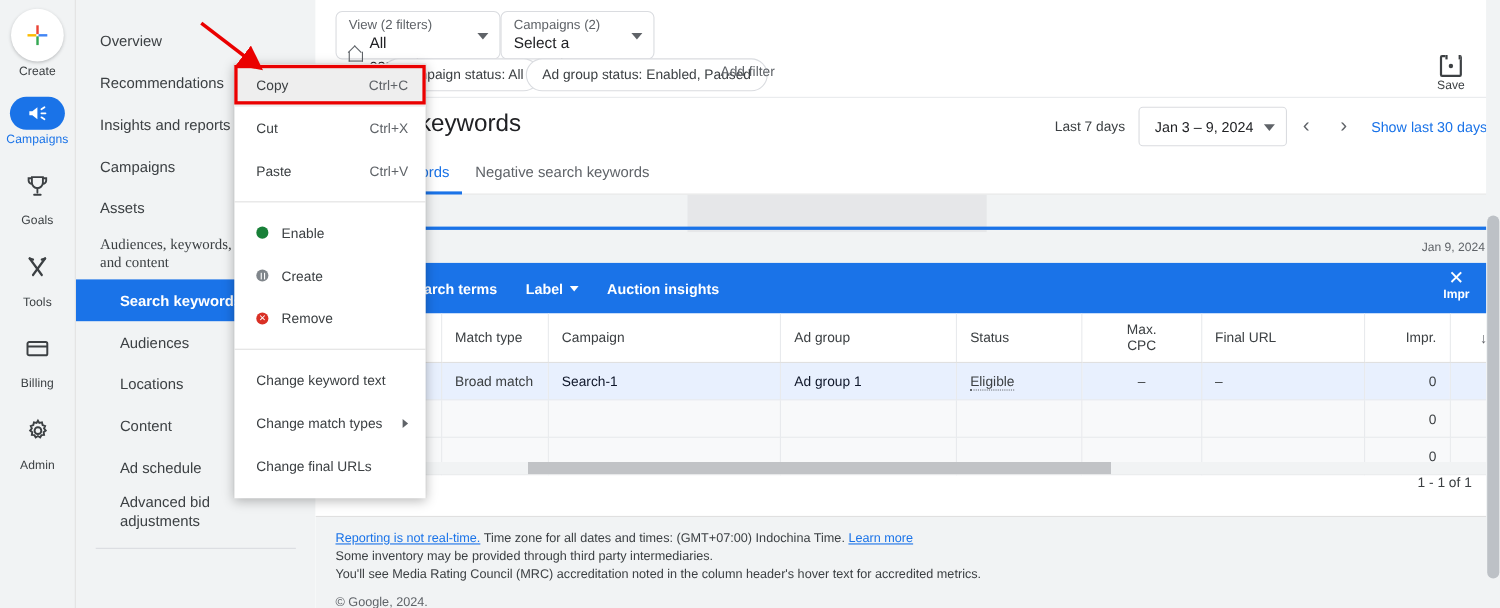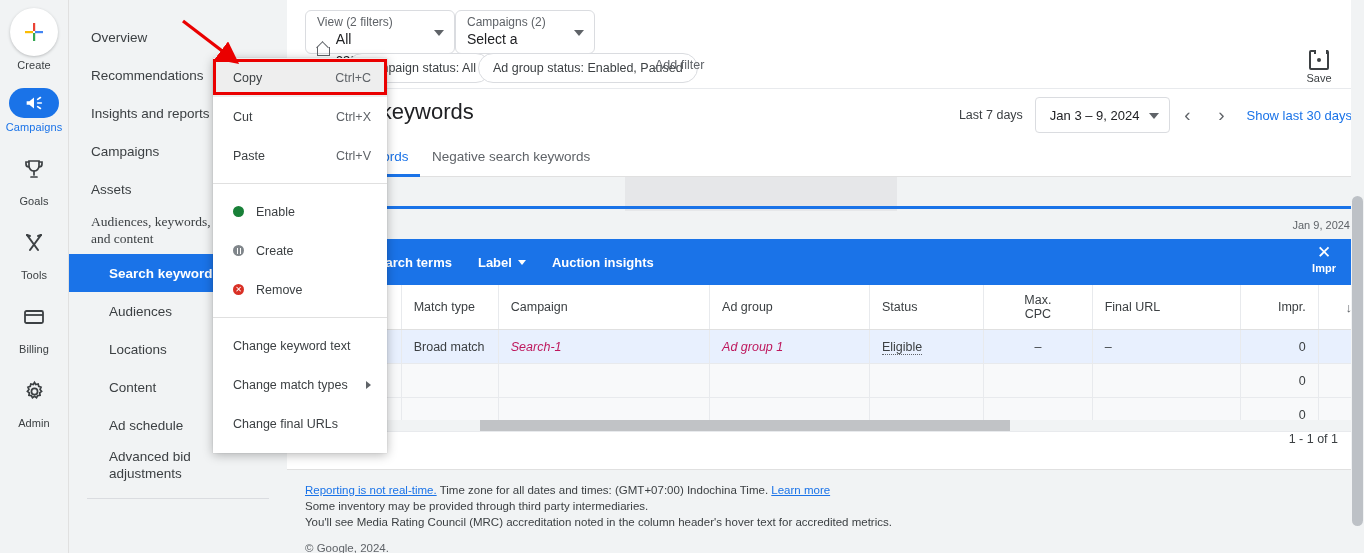--- a/index.html
+++ b/index.html
@@ -122,21 +122,21 @@
     background:#fff; vertical-align:middle; height:38px;
   }
   table.grid th.num, table.grid td.num { text-align:right; }
   table.grid th.ctr { text-align:center; }
   table.grid td {
     font-size:12.5px; color:#3c4043; padding:8px 12px;
     border-bottom:1px solid #e8eaed; border-right:1px solid #e8eaed; height:34px;
   }
   tr.selected td { background:#e8f0fe; }
   tr.totals td { background:#f8f9fa; color:#3c4043; }
-  td a.lnk { color:#be185d; text-decoration:none; cursor:pointer;font-style:italic; }
+  td a.lnk { color:#0f172a; text-decoration:none; cursor:pointer; }
   .dotted { border-bottom:1px dotted #5f6368; cursor:help; }
   .help-ico {
     display:inline-flex; align-items:center; justify-content:center;
     width:13px;height:13px;border:1px solid #9aa0a6;border-radius:50%;
     font-size:9px;color:#9aa0a6; margin-left:6px; vertical-align:middle; cursor:pointer;
   }
   .sortarrow { color:#5f6368; font-size:13px; }
 
   
   .pagination { height:38px; display:flex; align-items:flex-start; justify-content:flex-end; padding-right:26px; font-size:12.5px; color:#3c4043; border-bottom:1px solid #e0e0e0; background:#fff;}

